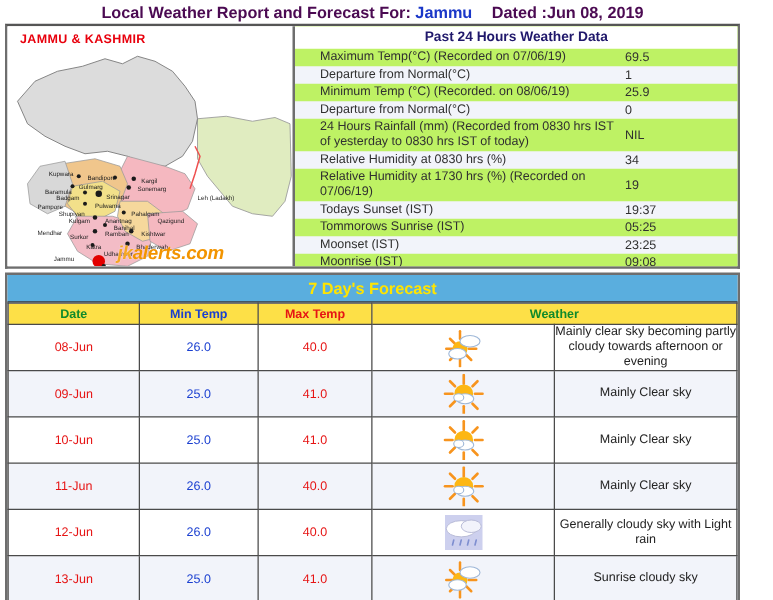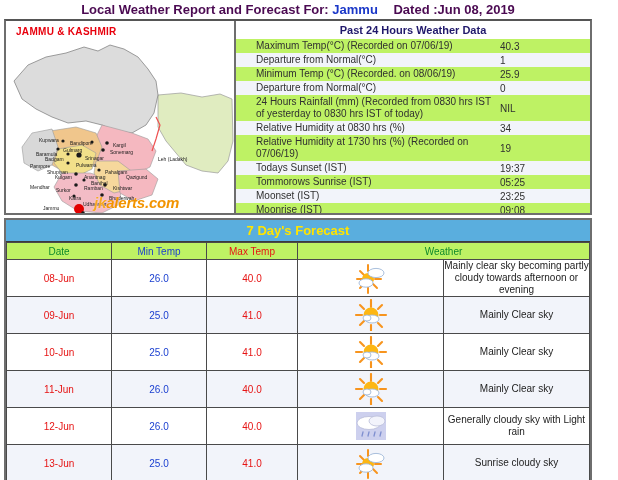--- a/index.html
+++ b/index.html
@@ -125,23 +125,23 @@
     width: 100%;
     border-collapse: collapse;
     table-layout: fixed;
     font-size: 10px;
   }
   #forecast-table th, #forecast-table td {
     border: 1px solid #4a4a4a;
     padding: 0;
   }
   #forecast-table thead th {
-    background: #bef264;
-    font-size: 10px;
-    font-weight: normal;
+    background: #fde047;
+    font-size: 10px;
+    font-weight: bold;
     height: 16px;
     text-align: center;
   }
   th.col-date { width: 104px; color: #0f8a2b; }
   th.col-min  { width: 94px;  color: #1a3fd0; }
   th.col-max  { width: 90px;  color: #e61414; }
   th.col-weather { color: #0f8a2b; }
 
   #forecast-table tbody tr { height: 37px; }
   #forecast-table tbody tr.alt td { background: #f2f4fa; }
@@ -262,21 +262,21 @@
       <div id="watermark">
         <span class="jk">jk</span><span>alerts.com</span>
       </div>
     </div>
 
     <div id="past24">
       <div id="past24-title">Past 24 Hours Weather Data</div>
       <div id="past24-rows">
           <div class="p24-row">
             <div class="p24-label">Maximum Temp(°C) (Recorded on 07/06/19)</div>
-            <div class="p24-value">40.3</div>
+            <div class="p24-value">69.5</div>
           </div>
           <div class="p24-row alt">
             <div class="p24-label">Departure from Normal(°C)</div>
             <div class="p24-value">1</div>
           </div>
           <div class="p24-row">
             <div class="p24-label">Minimum Temp (°C) (Recorded. on 08/06/19)</div>
             <div class="p24-value">25.9</div>
           </div>
           <div class="p24-row alt">

